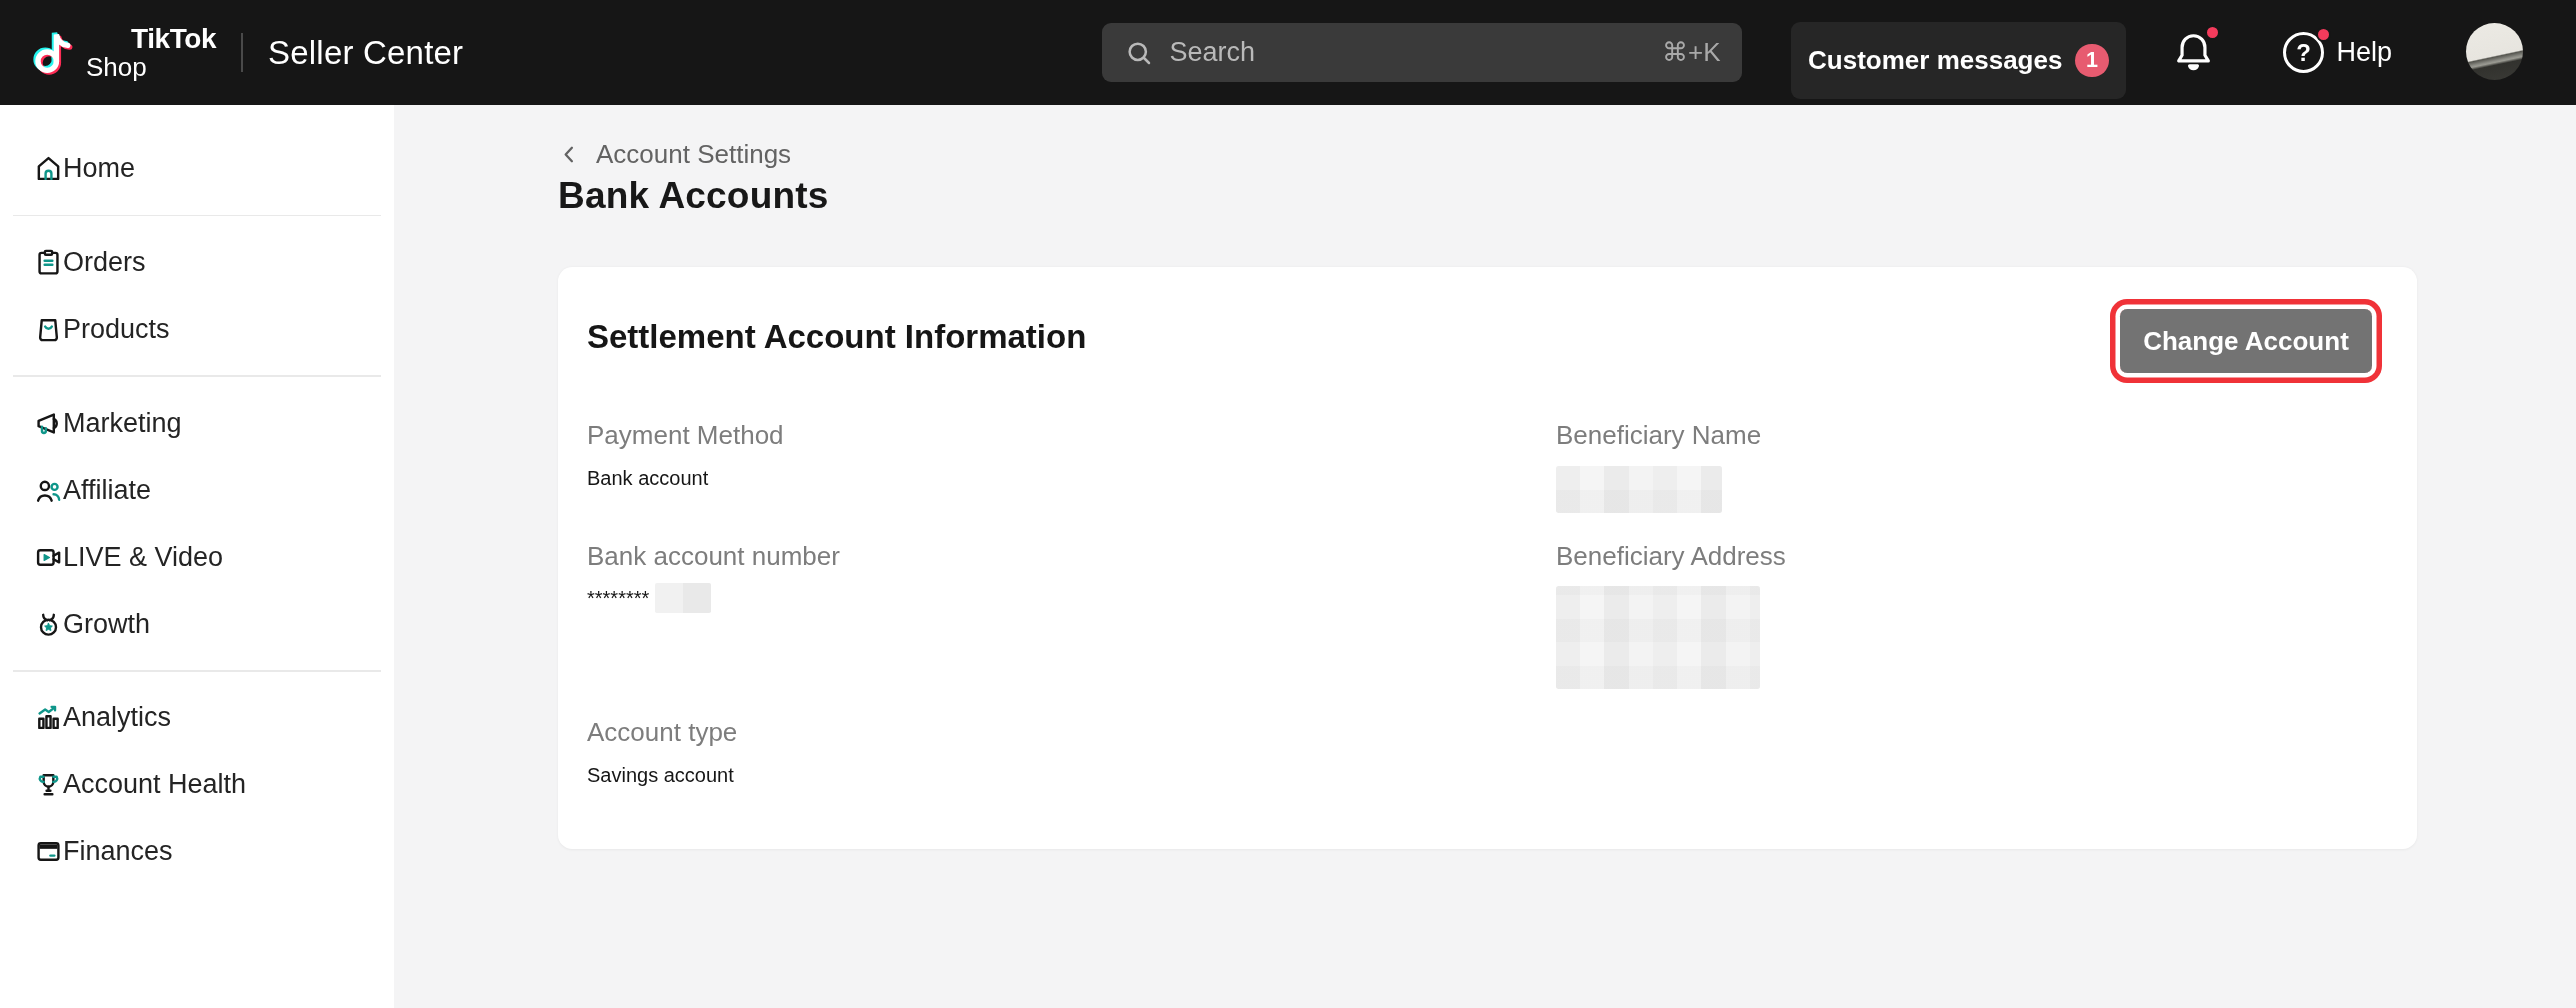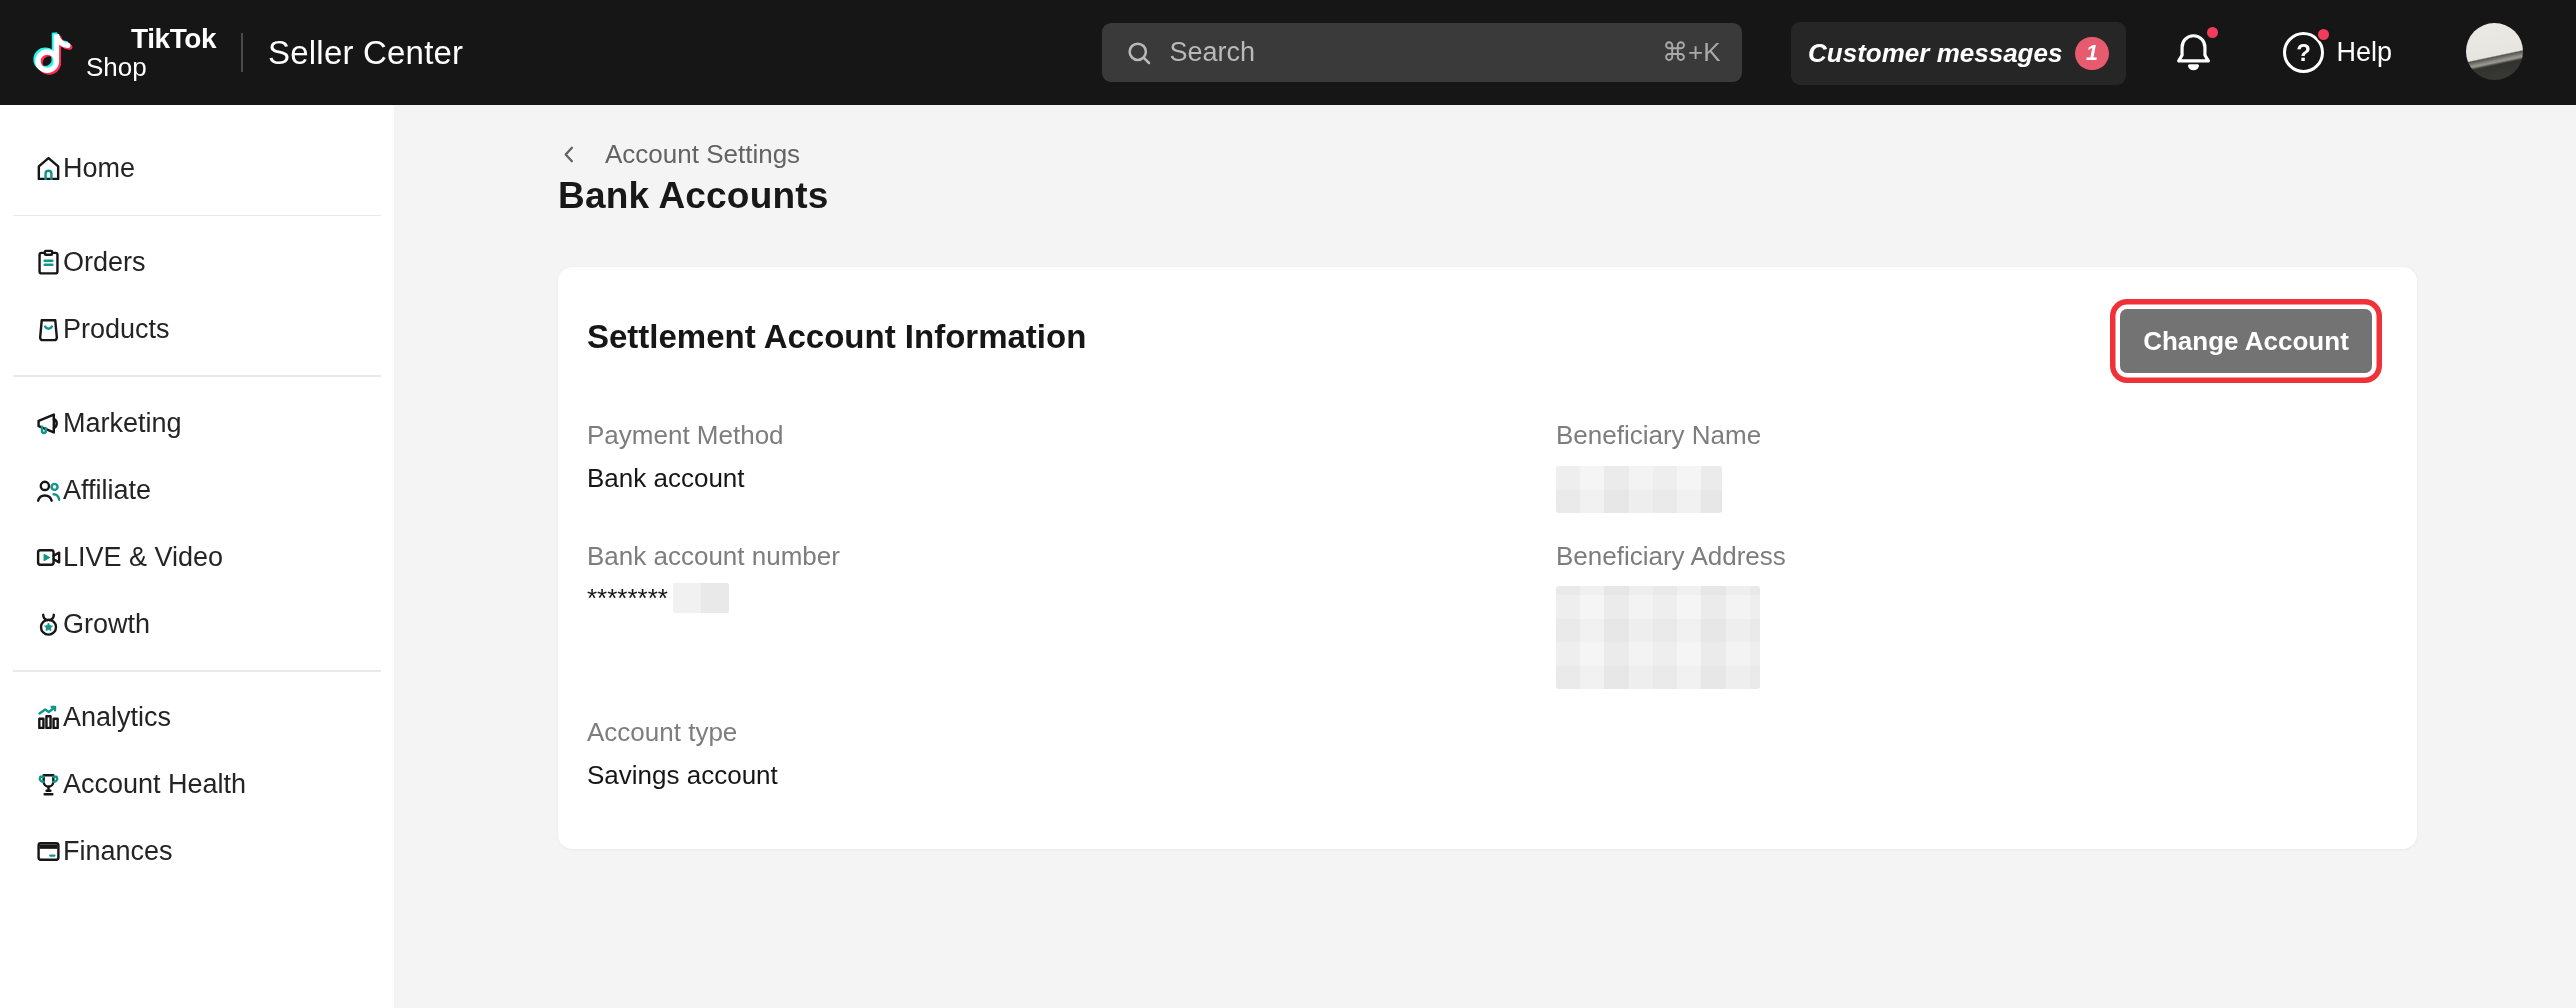--- a/index.html
+++ b/index.html
@@ -15,22 +15,22 @@
   .logo-text .l2 { font-size:26px; font-weight:400; }
   .logo-divider { width:1.8px; height:39px; background:#4a4a4a; margin-left:25px; }
   .product-name { margin-left:25px; color:#fff; font-size:33px; font-weight:500; letter-spacing:0.2px; }
 
   .search-bar { position:absolute; left:1102px; top:23px; width:640px; height:59px; background:#3a3a3a;
     border-radius:9px; display:flex; align-items:center; padding:0 21.5px; }
   .search-bar svg { flex:0 0 auto; }
   .search-placeholder { margin-left:16px; color:#b9b9b9; font-size:27px; flex:1; }
   .search-shortcut { color:#a9a9a9; font-size:26px; }
 
-  .cm-button { position:absolute; left:1791px; top:21.5px; width:335px; height:63px; background:#262626;
-    border-radius:9px; display:flex; align-items:center; justify-content:center; gap:12.5px; cursor:pointer;font-style:italic; }
+  .cm-button { position:absolute; left:1791px; top:21.5px; width:335px; height:77px; background:#262626;
+    border-radius:9px; display:flex; align-items:center; justify-content:center; gap:12.5px; cursor:pointer; }
   .cm-label { color:#fff; font-size:26px; font-weight:600; }
   .cm-badge { min-width:34px; height:33px; padding:0 8px; background:#e75b70; border-radius:17px;
     color:#fff; font-size:21.5px; font-weight:700; display:flex; align-items:center; justify-content:center; }
 
   .icon-btn { position:absolute; top:0; height:105px; display:flex; align-items:center; cursor:pointer; }
   .bell-wrap { left:2171px; }
   .help-wrap { left:2283px; gap:12.5px; }
   .red-dot { position:absolute; width:15px; height:15px; border-radius:50%; background:#f43b5c; border:2.7px solid #161616; }
   .bell-dot { right:-3.6px; top:-3.6px; }
   .help-dot { right:-7.2px; top:-5.4px; }
@@ -43,35 +43,35 @@
 
   
   .body-row { display:flex; height:904px; }
   .sidebar { width:394px; background:#ffffff; padding-top:30px; flex:0 0 auto; }
   .side-item { height:67px; display:flex; align-items:center; padding-left:34px; cursor:pointer; }
   .side-label { font-size:27px; color:#242424; }
   .side-divider { height:1.8px; background:#e9e9e9; margin:12.5px 13.4px; }
   .side-icon { width:29px; height:29px; flex:0 0 auto; }
 
   .main { flex:1; padding:34px 0 0 164px; }
-  .breadcrumb { display:flex; align-items:center; gap:24px; color:#636363; font-size:26px; cursor:pointer; width:max-content; }
+  .breadcrumb { display:flex; align-items:center; gap:15px; color:#636363; font-size:26px; cursor:pointer; width:max-content; }
   .page-title { margin-top:5.4px; font-size:37px; font-weight:700; color:#181818; letter-spacing:0.2px; }
 
   .card { position:relative; margin-top:50px; width:1859px; min-height:582px; background:#fff; border-radius:14.3px;
     box-shadow:0 0.9px 2.7px rgba(0,0,0,0.05); padding:50px 45px 36px 29px; }
   .card-title { font-size:33px; font-weight:700; color:#161616; line-height:39px; }
 
   .annotated-btn { position:absolute; top:42px; right:45px; border-radius:7.2px;
     box-shadow:0 0 0 4.5px #ffffff, 0 0 0 10px #f03238; }
   .change-btn { width:252px; height:64px; background:#737373; border:none; border-radius:7.2px;
     color:#fff; font-size:26px; font-weight:700; font-family:"Liberation Sans",sans-serif; cursor:pointer; }
 
   .fields-grid { margin-top:63px; display:grid; grid-template-columns:969px 1fr; row-gap:27px; }
   .field-label { font-size:26px; color:#7d7d7d; line-height:32px; }
-  .field-value { margin-top:10.7px; font-size:26px; color:#161616; line-height:32px; }
+  .field-value { margin-top:10.7px; font-size:20px; color:#161616; line-height:32px; }
   .masked-row { display:flex; align-items:center; }
   .mosaic { border-radius:2.7px;
     background-image:
       repeating-linear-gradient(0deg, rgba(0,0,0,0.018) 0 23px, rgba(0,0,0,0) 23px 47px),
       repeating-linear-gradient(90deg, #eeeeee 0 24px, #f5f5f5 24px 48px, #ebebeb 48px 73px, #f3f3f3 73px 97px); }
   .blur-num { width:56px; height:30px; margin-left:5.4px; background:linear-gradient(90deg,#f1f1f1 0 50%,#e9e9e9 50%); border-radius:1.8px; }
   .blur-name { margin-top:14.3px; width:166px; height:47px; }
   .blur-addr { margin-top:14.3px; width:204px; height:103px; }
 </style>
 </head>

